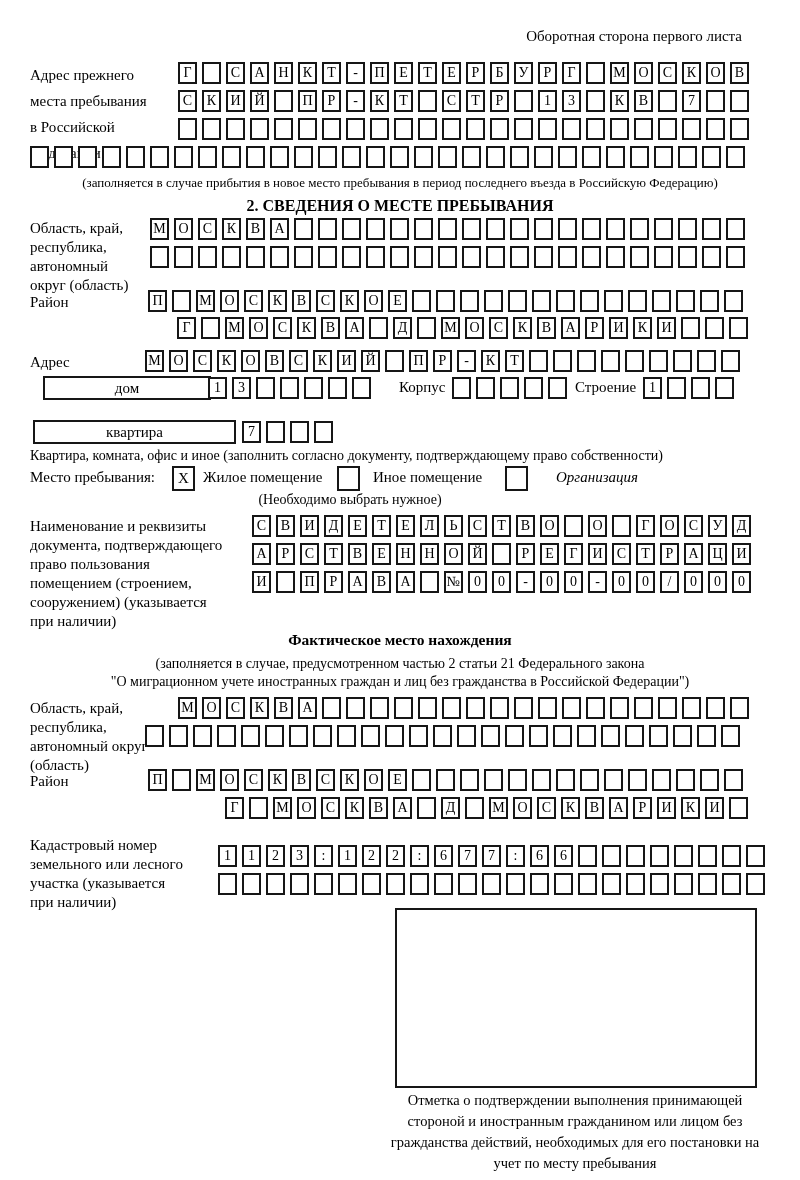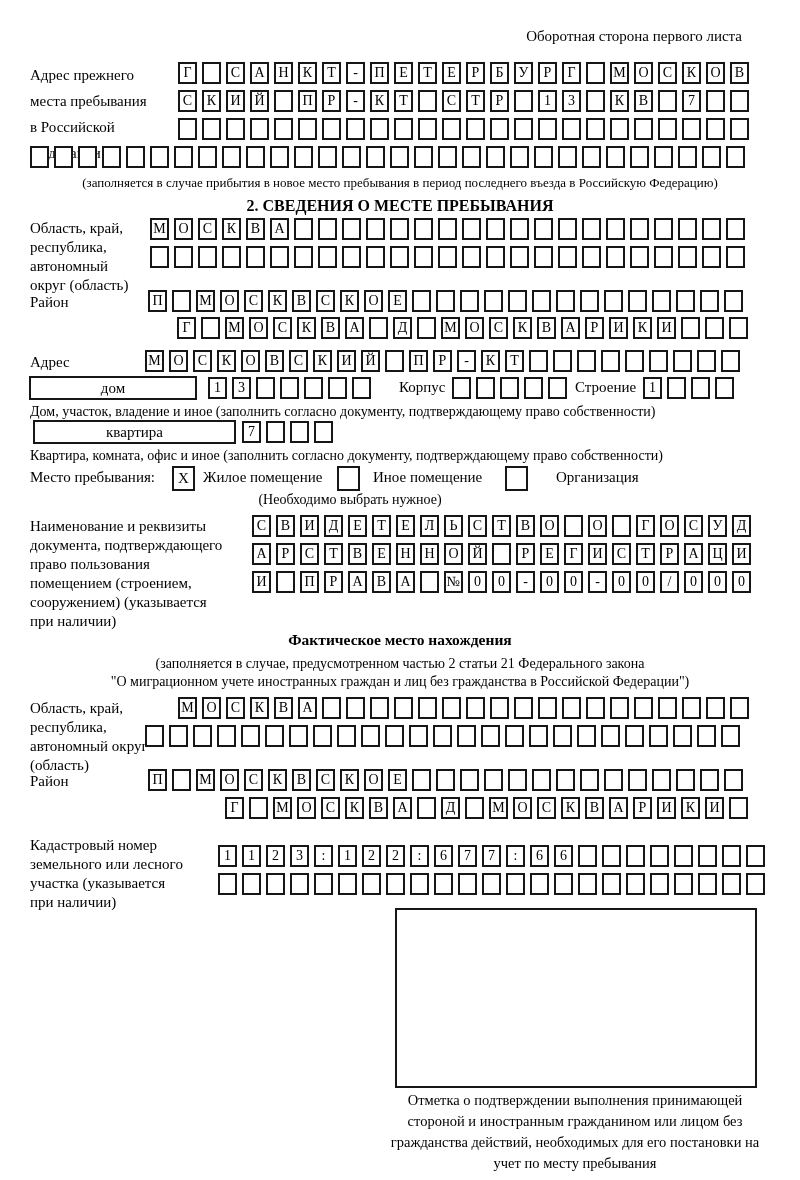--- a/index.html
+++ b/index.html
@@ -293,21 +293,21 @@
       <span class="cell"></span>
       <span class="cell"></span>
       <span class="cell"></span>
       <span class="cell"></span>
       <span class="cell"></span>
       <span class="cell"></span>
       <span class="cell"></span>
       <span class="cell"></span>
     </div>
 
-  <div class="wbox" style="left:29px;top:376px;width:168px;">дом</div>
+  <div class="wbox" style="left:43px;top:376px;width:168px;">дом</div>
   <div class="cells" style="left:208px;top:377px">
       <span class="cell">1</span>
       <span class="cell">3</span>
       <span class="cell"></span>
       <span class="cell"></span>
       <span class="cell"></span>
       <span class="cell"></span>
       <span class="cell"></span>
     </div>
   <div class="abs" style="left:399px;top:379px;">Корпус</div>
@@ -318,38 +318,37 @@
       <span class="cell"></span>
       <span class="cell"></span>
     </div>
   <div class="abs" style="left:575px;top:379px;">Строение</div>
   <div class="cells" style="left:643px;top:377px">
       <span class="cell">1</span>
       <span class="cell"></span>
       <span class="cell"></span>
       <span class="cell"></span>
     </div>
-  <div class="hint" style="left:30px;top:404px;">Дом, участок, владение и иное (заполнить согласно документу, подтверждающему право собственности)</div>
 
   <div class="wbox" style="left:33px;top:420px;width:203px;">квартира</div>
   <div class="cells" style="left:242px;top:421px">
       <span class="cell">7</span>
       <span class="cell"></span>
       <span class="cell"></span>
       <span class="cell"></span>
     </div>
   <div class="hint" style="left:30px;top:448px;">Квартира, комната, офис и иное (заполнить согласно документу, подтверждающему право собственности)</div>
 
   <div class="abs" style="left:30px;top:469px;">Место пребывания:</div>
   <div class="chk" style="left:172px;top:466px;">X</div>
   <div class="abs" style="left:203px;top:469px;">Жилое помещение</div>
   <div class="chk" style="left:337px;top:466px;"></div>
   <div class="abs" style="left:373px;top:469px;">Иное помещение</div>
   <div class="chk" style="left:505px;top:466px;"></div>
-  <div class="abs" style="left:556px;top:469px;">Организация</div>
+  <div class="abs" style="left:556px;top:469px;font-style:italic;">Организация</div>
   <div class="abs" style="left:0px;top:492px;width:700px;text-align:center;font-size:14px;">(Необходимо выбрать нужное)</div>
 
   <div class="lbl" style="left:30px;top:517px;width:220px;">Наименование и реквизиты
 документа, подтверждающего
 право пользования
 помещением (строением,
 сооружением) (указывается
 при наличии)</div>
   <div class="cells" style="left:252px;top:515px">
       <span class="cell">С</span>

